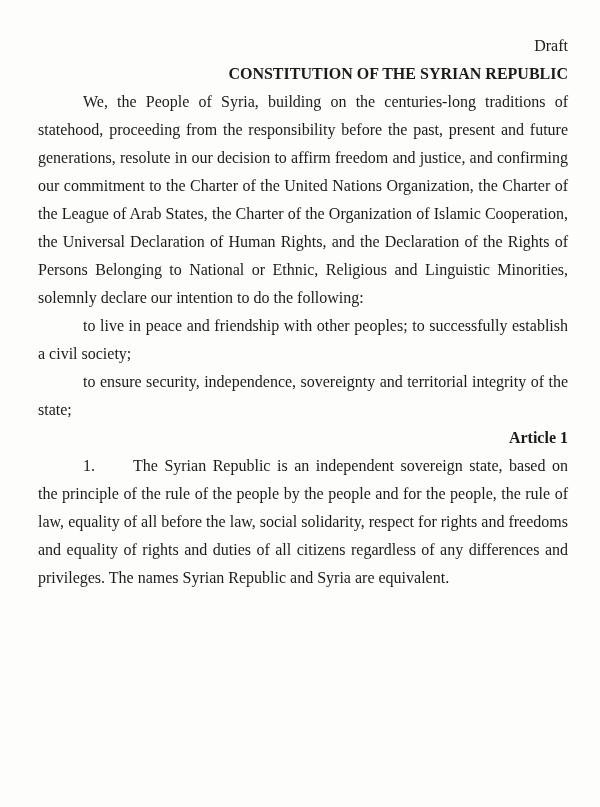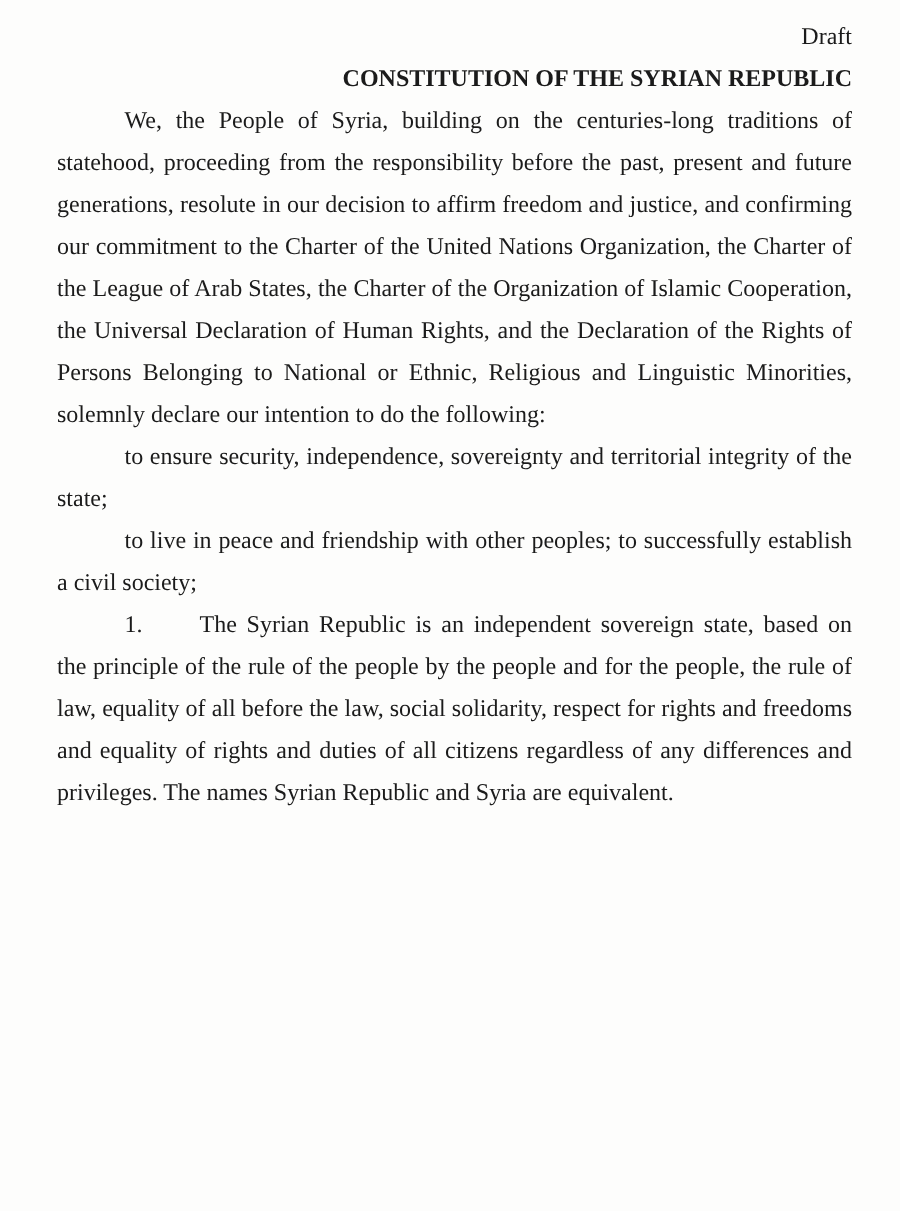--- a/index.html
+++ b/index.html
@@ -6,21 +6,21 @@
     margin: 0;
     padding: 0;
     background: #ffffff;
   }
   .page {
     position: relative;
     box-sizing: border-box;
     width: 600px;
     height: 807px;
     background: #fdfdfc;
-    padding: 11px 32px 0 38px;
+    padding: 32px 32px 0 38px;
     font-family: "Liberation Serif", "DejaVu Serif", serif;
     font-size: 16px;
     line-height: 28px;
     color: #1b1b1b;
     overflow: hidden;
   }
   .page p {
     margin: 0;
     padding: 0;
   }
@@ -48,24 +48,25 @@
 <body>
 
 <div class="page">
 
   <p class="draft">Draft</p>
 
   <p class="bold indent">CONSTITUTION OF THE SYRIAN REPUBLIC</p>
 
   <p class="para">We, the People of Syria, building on the centuries-long traditions of statehood, proceeding from the responsibility before the past, present and future generations, resolute in our decision to affirm freedom and justice, and confirming our commitment to the Charter of the United Nations Organization, the Charter of the League of Arab States, the Charter of the Organization of Islamic Cooperation, the Universal Declaration of Human Rights, and the Declaration of the Rights of Persons Belonging to National or Ethnic, Religious and Linguistic Minorities, solemnly declare our intention to do the following:</p>
 
+  <p class="para">to live in peace and friendship with other peoples; to successfully establish a civil society;</p>
+
   <p class="para">to ensure security, independence, sovereignty and territorial integrity of the state;</p>
-
-  <p class="para">to live in peace and friendship with other peoples; to successfully establish a civil society;</p>
 
 
 
 
 
+  <p class="bold indent">Article 1</p>
 
   <p class="para"><span class="clause-num">1.</span><span>The Syrian Republic is an independent sovereign state, based on the principle of the rule of the people by the people and for the people, the rule of law, equality of all before the law, social solidarity, respect for rights and freedoms and equality of rights and duties of all citizens regardless of any differences and privileges. The names Syrian Republic and Syria are equivalent.</span></p>
 
 </div>
 
 </body></html>

